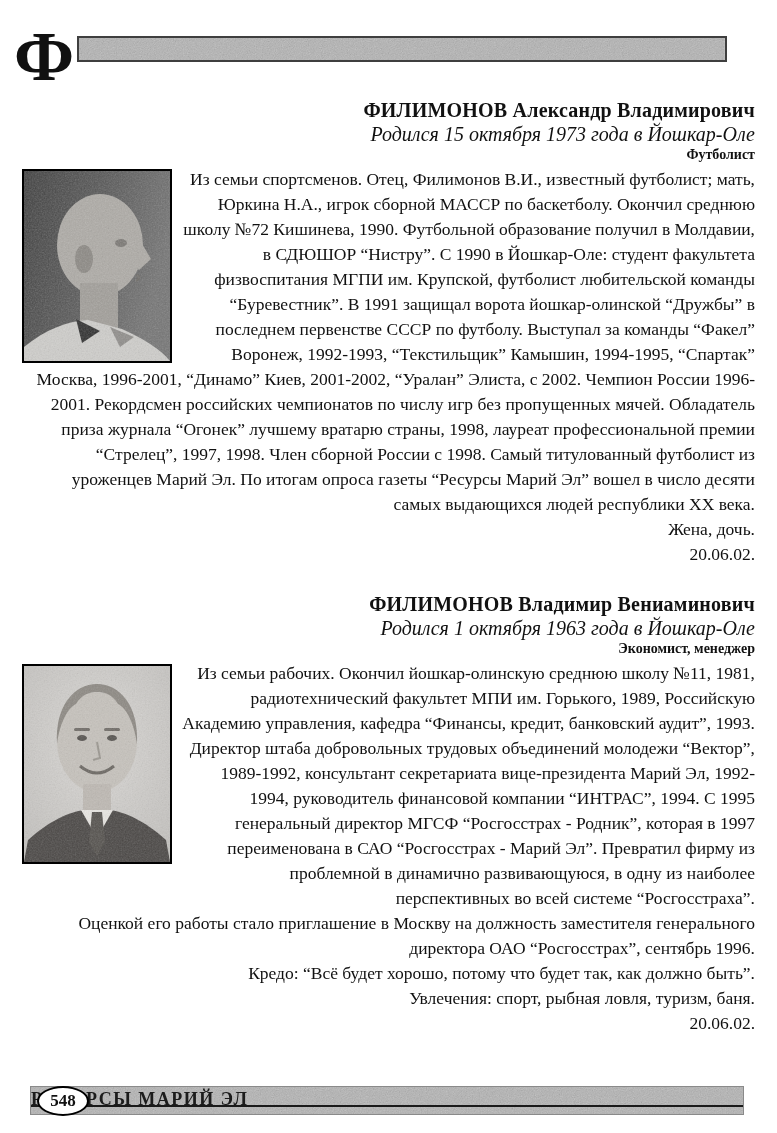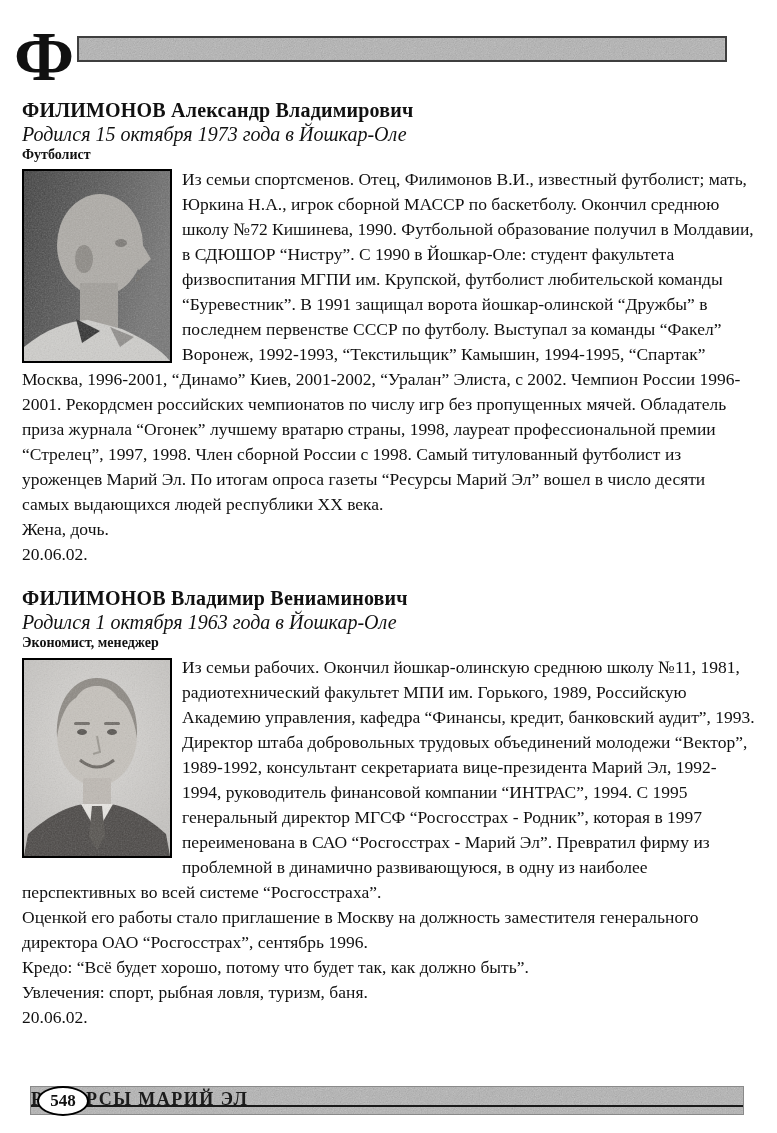--- a/index.html
+++ b/index.html
@@ -31,22 +31,22 @@
     margin-left: 5px;
     margin-top: 6px;
     border: 2px solid #3f3f3f;
     position: relative;
     overflow: hidden;
   }
   .letter-bar svg, .footer-bar > svg { position:absolute; inset:0; width:100%; height:100%; display:block; }
 
   
   .content { padding: 0 22px; }
-  .entry { margin-top: 16px; }
-  .entry + .entry { margin-top: 20px; }
+  .entry { margin-top: 16px; text-align: right; }
+  .entry + .entry { margin-top: 26px; }
   .entry-name {
     margin: 0 0 1px 0;
     font-size: 20px;
     font-weight: 700;
     letter-spacing: 0.2px;
   }
   .birth-line {
     margin: 0 0 1px 0;
     font-style: italic;
     font-size: 20px;

